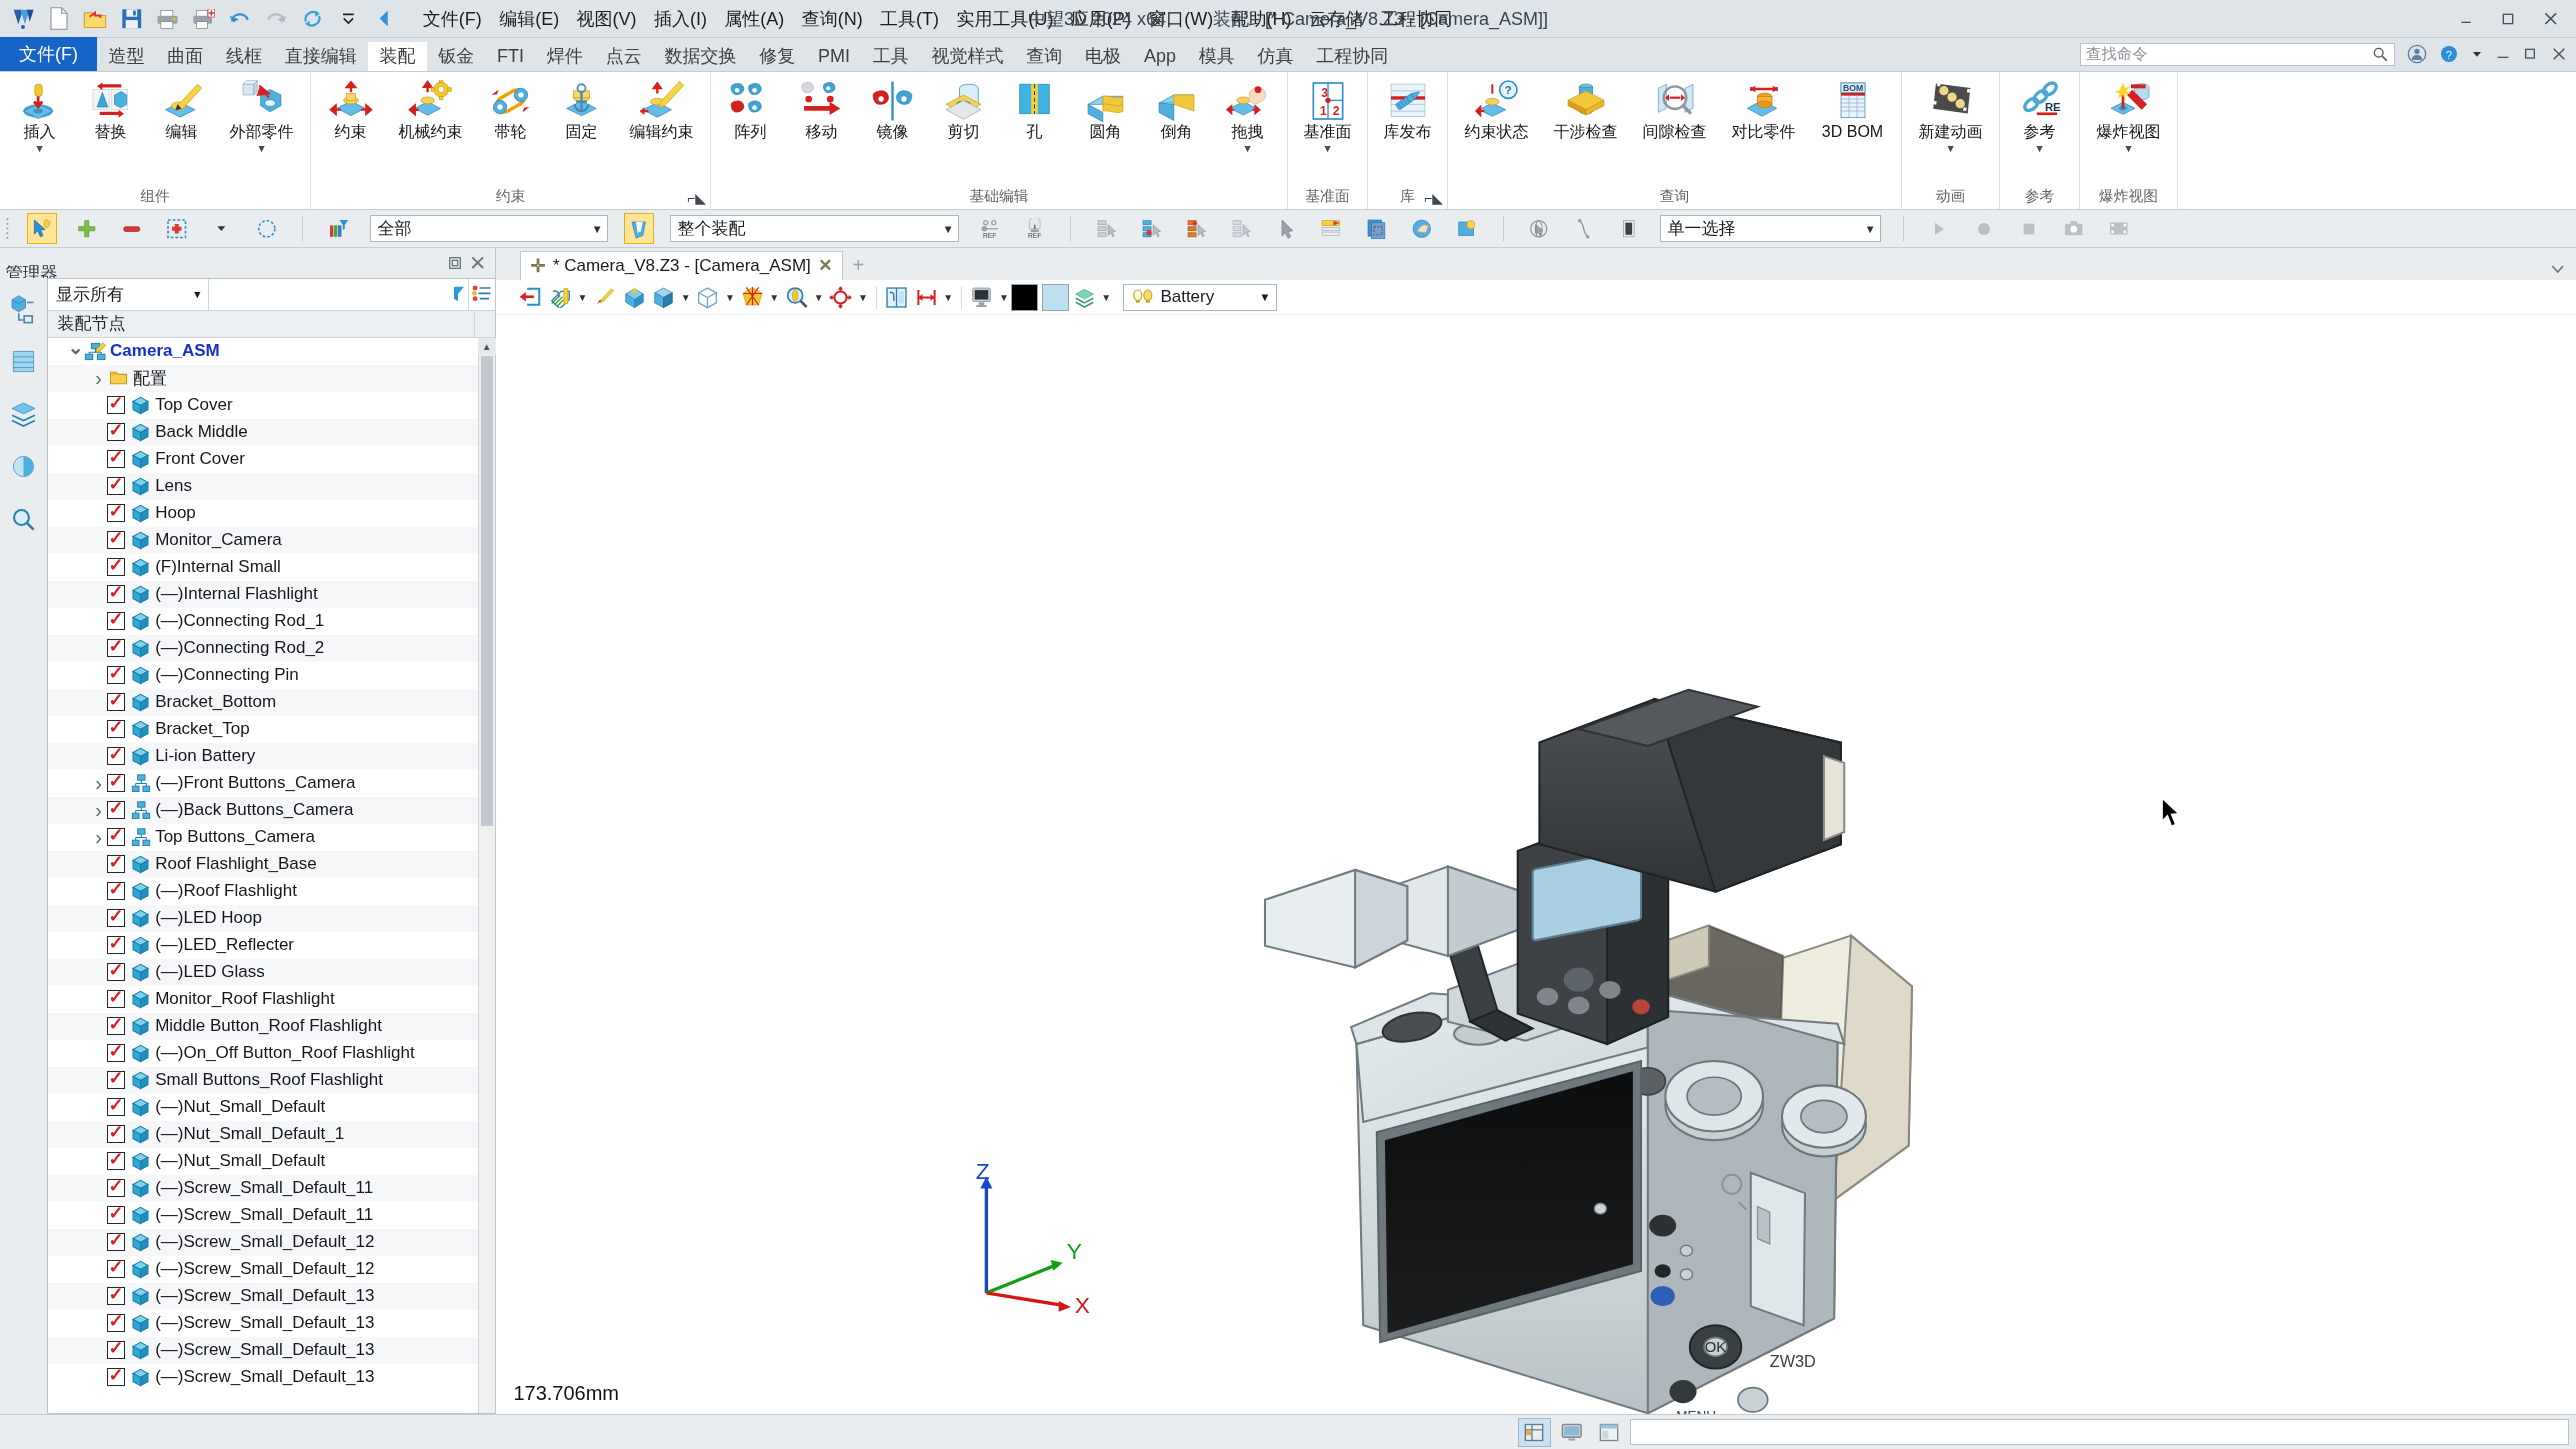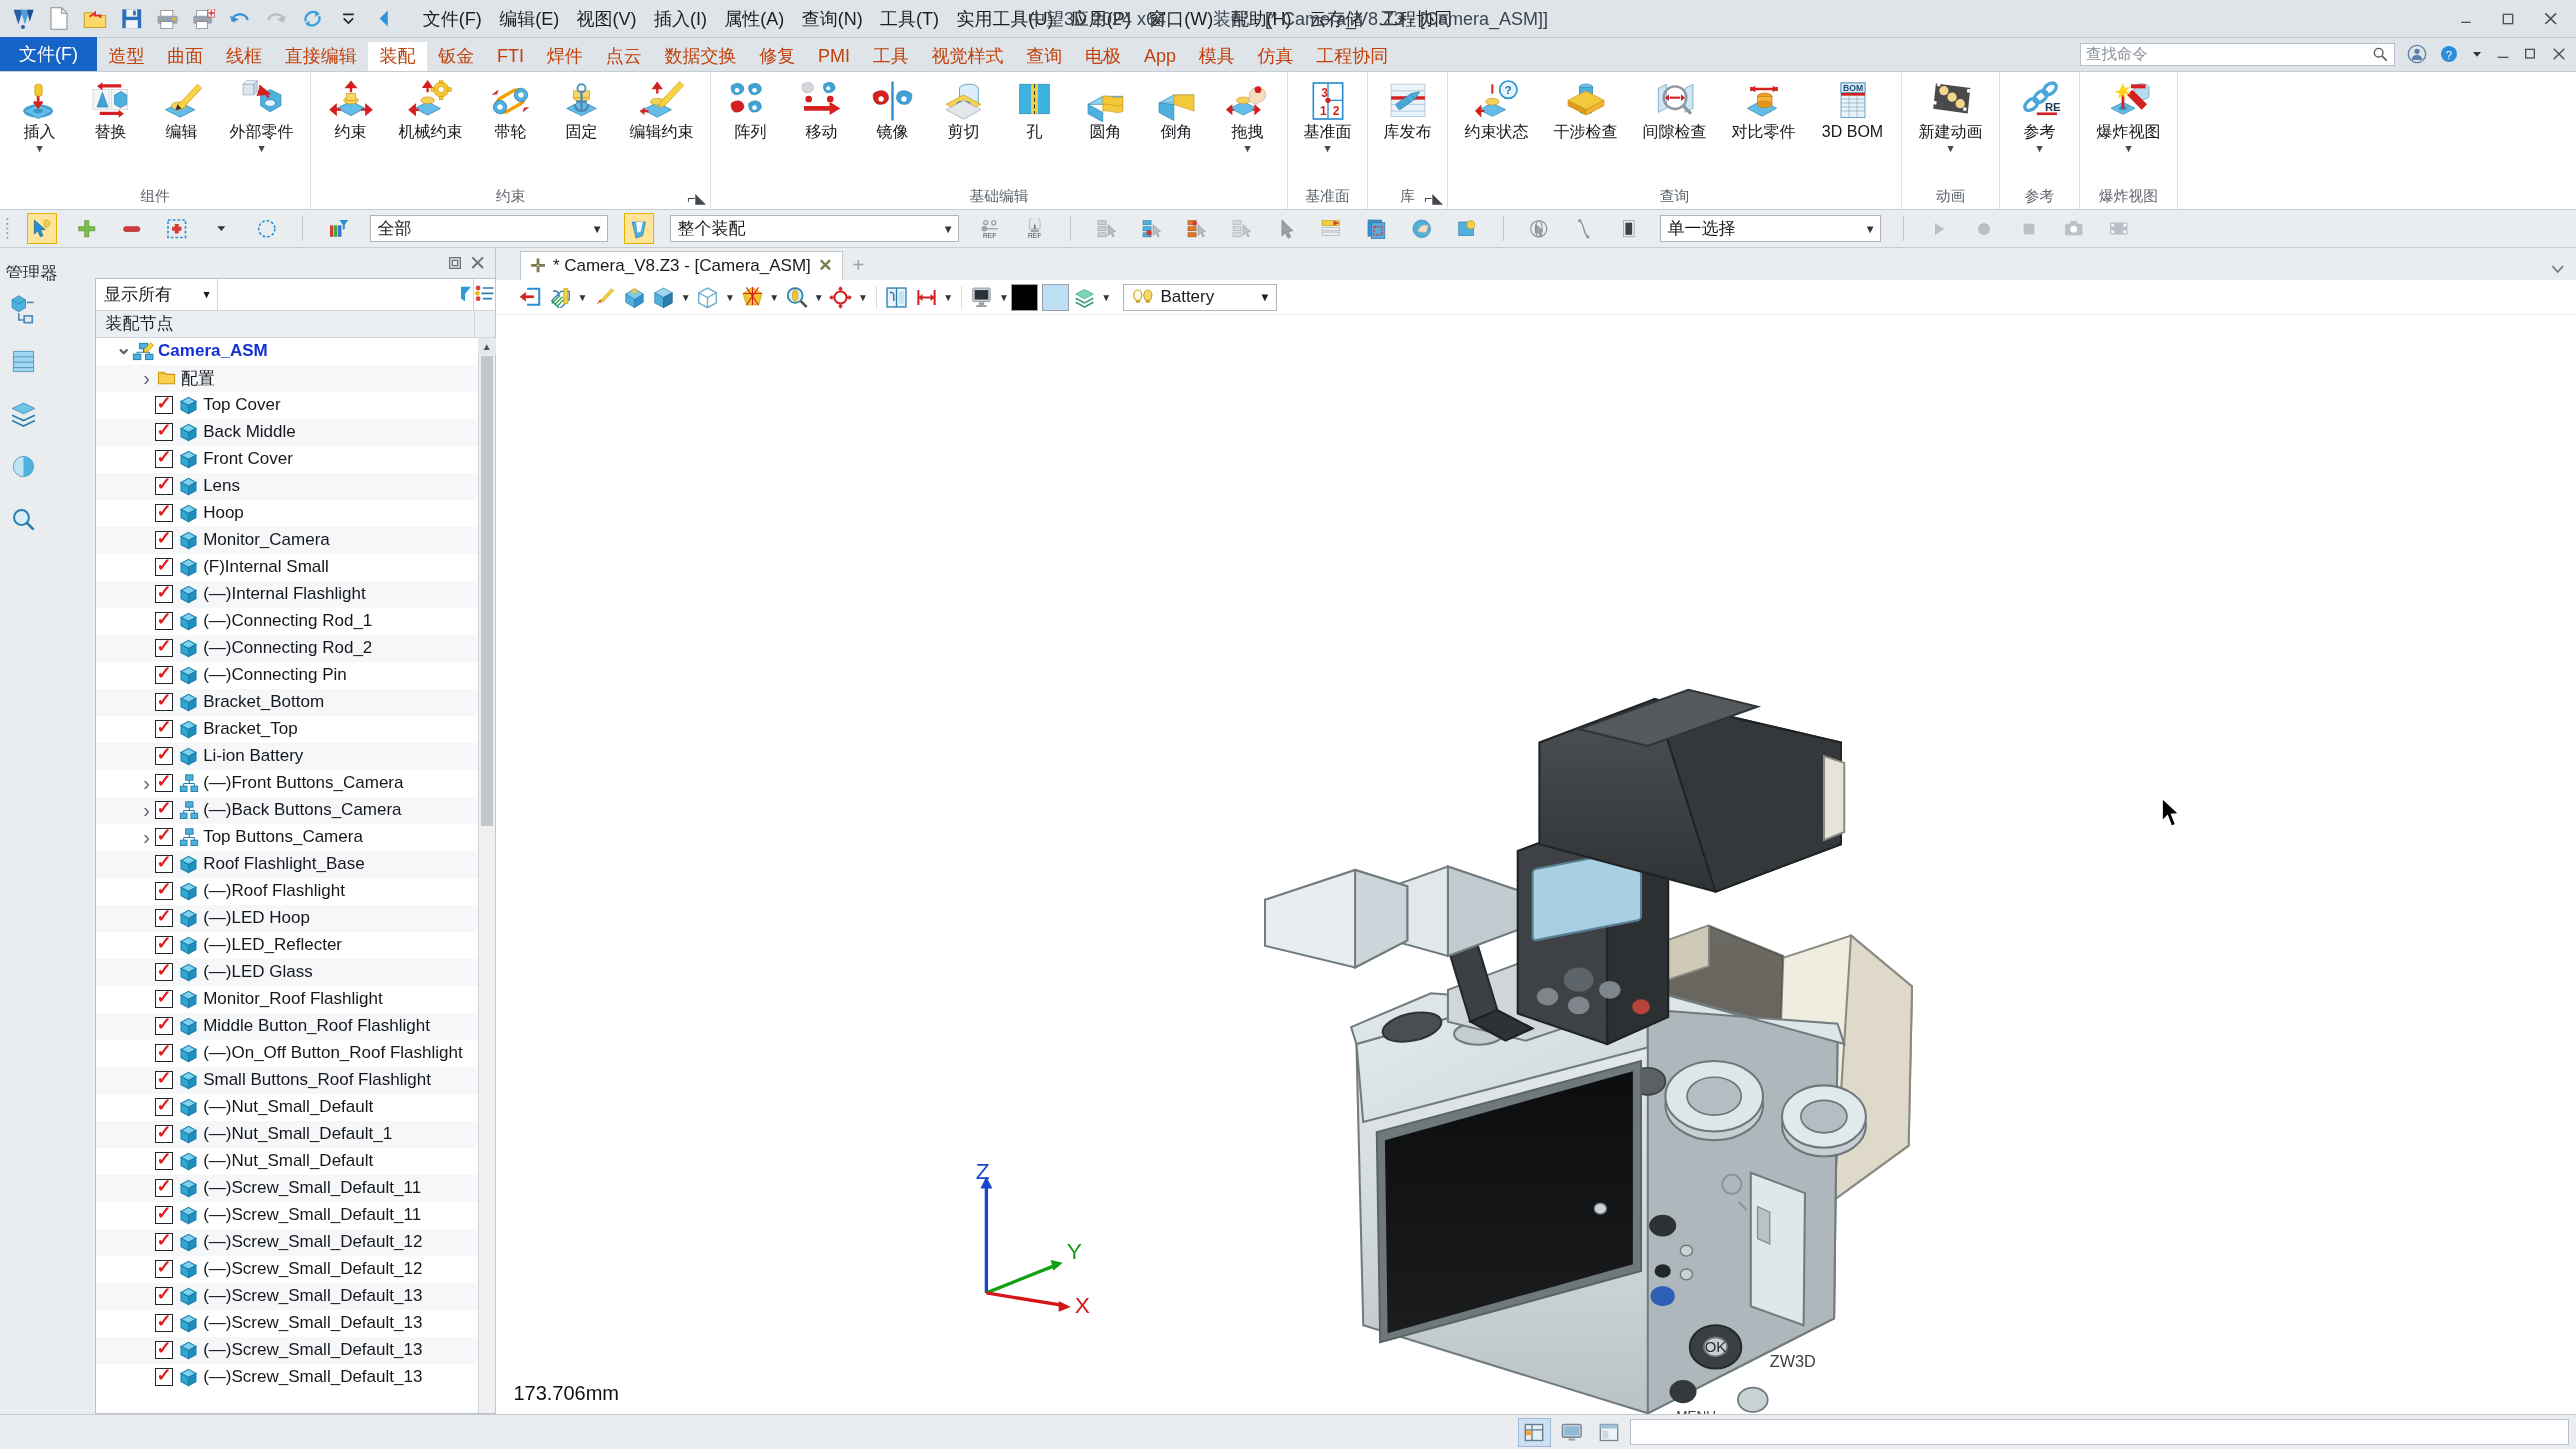--- a/index.html
+++ b/index.html
@@ -26,21 +26,21 @@
     position:absolute; left:0; right:0; top:0; height:38px;
     display:flex; align-items:center; justify-content:center;
     gap:47px; pointer-events:none;
   }
   .title-center span { font-size:18px; color:#3a4550; }
   .win-ctrl { position:absolute; right:6.7px; top:0; height:38px; display:flex; align-items:center; gap:4px; }
   .win-btn { width:38px; height:32px; display:flex; align-items:center; justify-content:center; cursor:pointer; color:#5a646e; }
 
   
   .tabbar { height:34px; background:#dfe4e8; display:flex; align-items:flex-end; border-bottom:0.7px solid #c6ccd2; flex:none; position:relative; }
-  .tab { padding:4.7px 11.4px 5.4px 11.4px; font-size:18px; color:#c2410c; cursor:pointer; line-height:1.0; white-space:nowrap; height:29.5px; display:flex; align-items:center;}
+  .tab { padding:4.7px 11.4px 5.4px 11.4px; font-size:18px; color:#404040; cursor:pointer; line-height:1.0; white-space:nowrap; height:29.5px; display:flex; align-items:center;}
   .tab.file { background:#1664c8; color:#fff; padding-left:19px; padding-right:19px; height:34px; }
   .tab.active { background:#ffffff; }
   .tabbar-right { position:absolute; right:9.4px; bottom:5.4px; display:flex; align-items:center; gap:12px; }
   .srch {
     width:315px; height:23px; background:#fff; border:0.7px solid #b9c0c7;
     display:flex; align-items:center; padding:0 5.4px; font-size:15.4px; color:#8a9099;gap:38px;
   }
   .srch .t { flex:1; }
 
   
@@ -75,21 +75,21 @@
   .main { flex:1; display:flex; min-height:0; }
 
   
   .mgr { width:496px; background:#e9edf0; display:flex; flex-direction:column; border-right:0.7px solid #c1c7cd; flex:none; }
   .mgr-head { height:29.5px; display:flex; align-items:center; padding:0 5.4px 0 5.4px; }
   .mgr-title { font-size:17.4px; color:#2a3138; flex:1;margin-top:20px; }
   .mgr-hbtn { width:23px; height:23px; display:flex; align-items:center; justify-content:center; color:#5f6971; cursor:pointer; }
   .mgr-body { flex:1; display:flex; min-height:0; }
   .mgr-rail { width:47px; background:#e9edf0; display:flex; flex-direction:column; align-items:center; padding-top:12px; gap:14.8px; flex:none; }
   .rail-btn { width:38px; height:38px; display:flex; align-items:center; justify-content:center; cursor:pointer; }
-  .mgr-main { flex:1; display:flex; flex-direction:column; min-width:0; background:#4c1d95; border:0.7px solid #b9c0c7; border-right:none;margin-left:48px;}
+  .mgr-main { flex:1; display:flex; flex-direction:column; min-width:0; background:#4c1d95; border:0.7px solid #b9c0c7; border-right:none;}
   .filterrow { height:32px; display:flex; align-items:stretch; background:#fff; border-bottom:0.7px solid #cfd5da; flex:none; }
   .filter-combo { width:208px; border-right:0.7px solid #cfd5da; display:flex; align-items:center; padding:0 5.4px 0 8px; font-size:17px; cursor:pointer;}
   .filter-combo .cv { flex:1; }
   .filter-combo .cc { font-size:10.7px; }
   .filter-input { flex:1; border-right:0.7px solid #cfd5da; }
   .filter-ic { width:34px; display:flex; align-items:center; justify-content:center; border-right:0.7px solid #cfd5da; cursor:pointer; }
   .filter-ic:last-child { border-right:none; }
   .colhdr { height:27px; background:#eceff2; border-bottom:0.7px solid #cfd5da; display:flex; align-items:center; flex:none; }
   .colhdr .c1 { flex:1; padding-left:9.4px; font-size:17px; color:#1f242a; }
   .colhdr .c2 { width:21.5px; border-left:0.7px solid #cfd5da; height:100%; }

